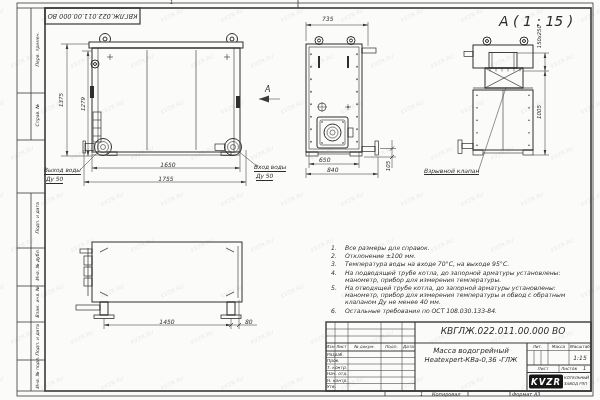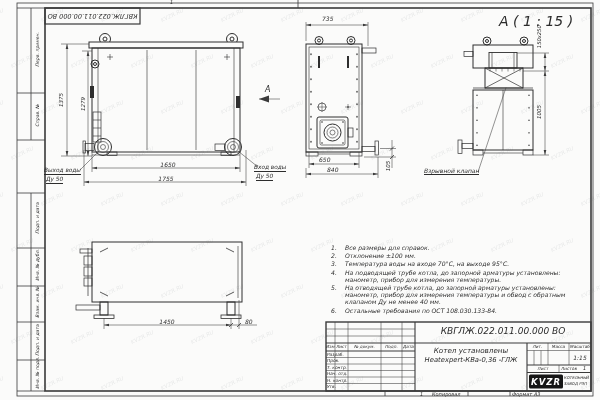--- a/index.html
+++ b/index.html
@@ -423,21 +423,21 @@
         <span class="n">5.</span>
         <span class="x">На отводящей трубе котла, до запорной арматуры установлены: манометр, прибор для измерения температуры и обвод с обратным клапаном Ду не менее 40 мм.</span>
       </div>
       <div class="note">
         <span class="n">6.</span>
         <span class="x">Остальные требования по ОСТ 108.030.133-84.</span>
       </div>
     </div>
 
   <span class="t c" style="left:417px;top:327px;width:172px;font-size:9px;">КВГЛЖ.022.011.00.000 ВО</span>
-  <span class="t c" style="left:417px;top:347px;width:108px;font-size:7.2px;">Котел установлены</span>
+  <span class="t c" style="left:417px;top:347px;width:108px;font-size:7.2px;">Масса водогрейный</span>
   <span class="t c" style="left:413px;top:356.5px;width:116px;font-size:6.8px;">Heatexpert-КВа-0,36 -ГЛЖ</span>
   <span class="t c" style="left:325px;top:345px;width:11px;font-size:4.2px;">Изм</span>
   <span class="t c" style="left:335px;top:345px;width:13px;font-size:4.2px;">Лист</span>
   <span class="t c" style="left:348px;top:345px;width:33px;font-size:4.2px;">№ докум.</span>
   <span class="t c" style="left:381px;top:345px;width:21px;font-size:4.2px;">Подп.</span>
   <span class="t c" style="left:402px;top:345px;width:13px;font-size:4.2px;">Дата</span>
   <span class="t" style="left:327px;top:352.5px;font-size:4.3px;">Разраб.</span>
   <span class="t" style="left:327px;top:359px;font-size:4.3px;">Пров.</span>
   <span class="t" style="left:327px;top:365.5px;font-size:4.3px;">Т. контр.</span>
   <span class="t" style="left:327px;top:372px;font-size:4.3px;">Нач. отд.</span>

